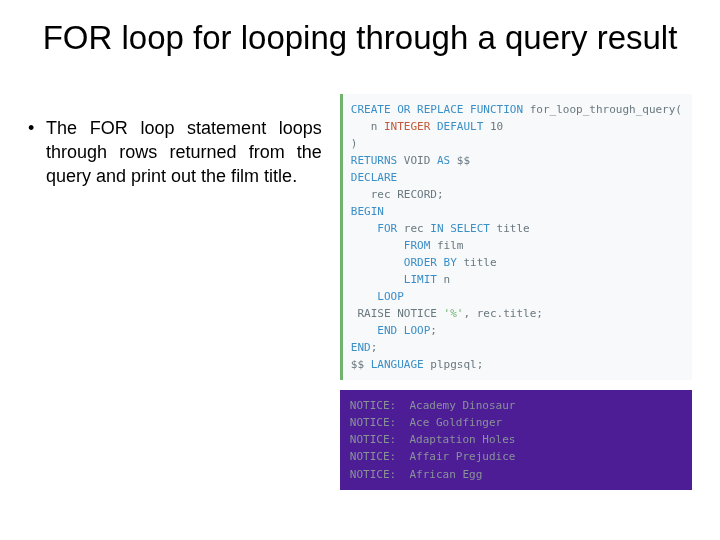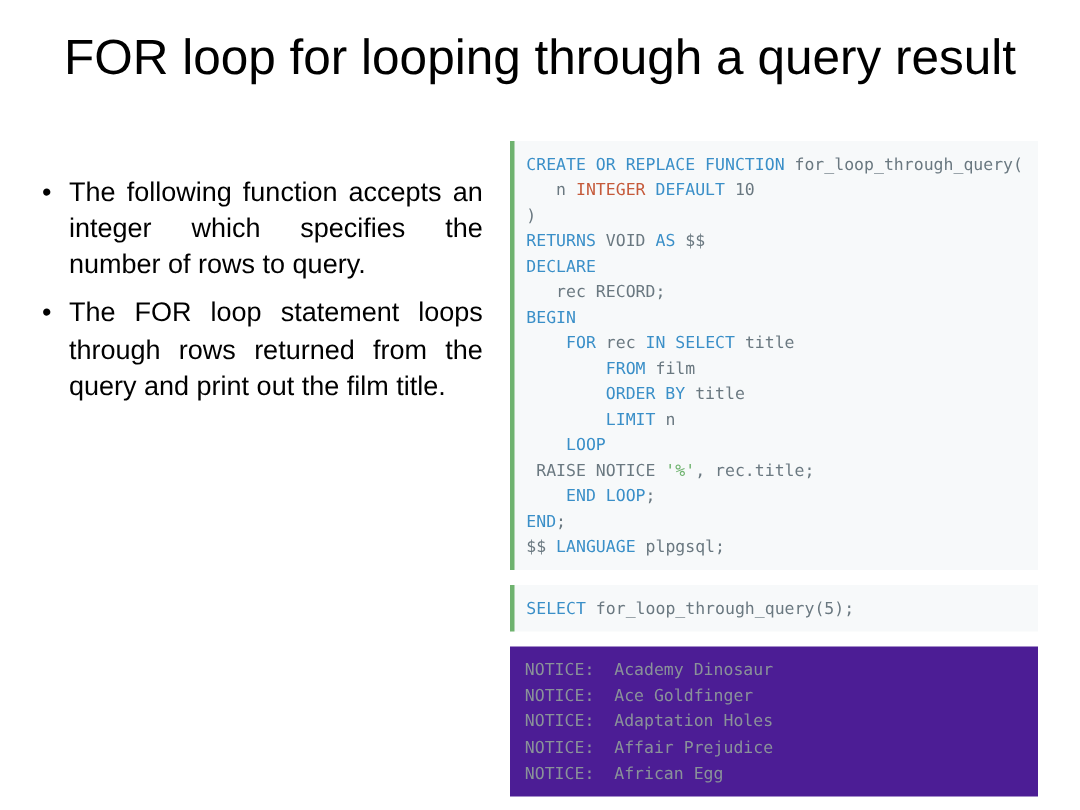--- a/index.html
+++ b/index.html
@@ -85,21 +85,20 @@
 </head>
 <body>
 
 <div class="slide">
   <h1 class="title">FOR loop for looping through a query result</h1>
 
   <div class="content">
 
     <div class="left">
       <ul class="bullets">
-        <li>The following function accepts an integer which specifies the number of rows to query.</li>
         <li>The FOR loop  statement loops through rows returned from the query and print out the film title.</li>
       </ul>
     </div>
 
     <div class="right">
 
       <div class="codeblock"><span class="kw">CREATE OR REPLACE FUNCTION</span><span> for_loop_through_query(</span>
 <span>   n </span><span class="type">INTEGER</span><span class="kw"> DEFAULT</span><span> 10</span>
 <span>)</span>
 <span class="kw">RETURNS</span><span> VOID </span><span class="kw">AS</span><span> $$</span>
@@ -109,21 +108,20 @@
 <span>    </span><span class="kw">FOR</span><span> rec </span><span class="kw">IN SELECT</span><span> title</span>
 <span>        </span><span class="kw">FROM</span><span> film</span>
 <span>        </span><span class="kw">ORDER BY</span><span> title</span>
 <span>        </span><span class="kw">LIMIT</span><span> n</span>
 <span>    </span><span class="kw">LOOP</span>
 <span> RAISE NOTICE </span><span class="str">'%'</span><span>, rec.title;</span>
 <span>    </span><span class="kw">END LOOP</span><span>;</span>
 <span class="kw">END</span><span>;</span>
 <span>$$ </span><span class="kw">LANGUAGE</span><span> plpgsql;</span></div>
 
-      <div class="codeblock"><span class="kw">SELECT</span><span> for_loop_through_query(5);</span></div>
 
       <div class="outblock"><span>NOTICE:  Academy Dinosaur</span>
 <span>NOTICE:  Ace Goldfinger</span>
 <span>NOTICE:  Adaptation Holes</span>
 <span>NOTICE:  Affair Prejudice</span>
 <span>NOTICE:  African Egg</span></div>
 
     </div>
   </div>
 </div>

